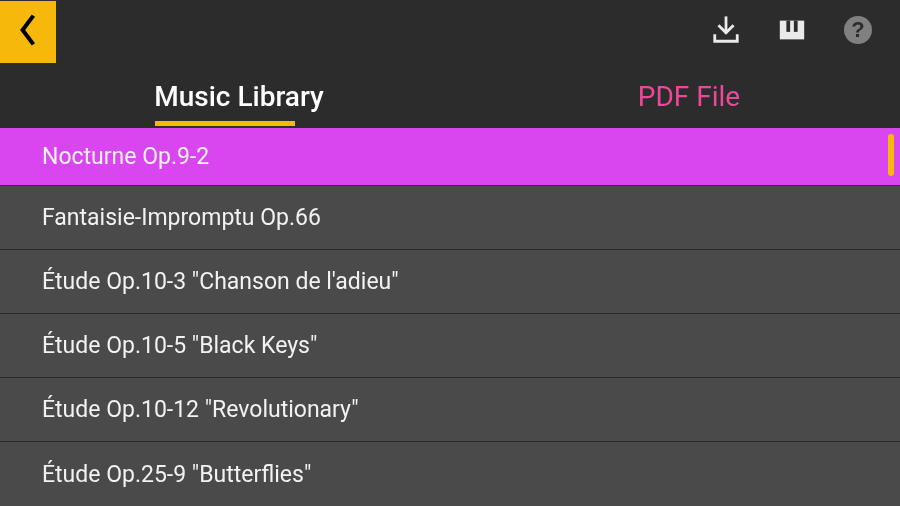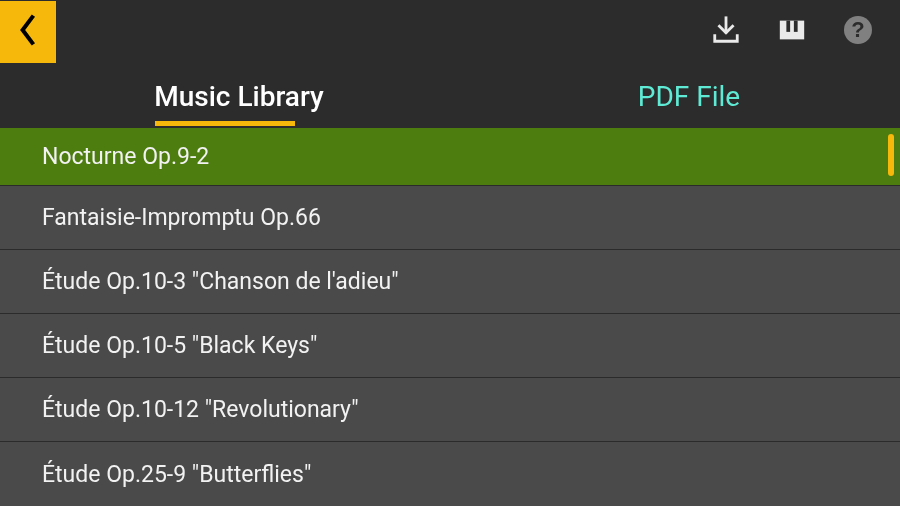--- a/index.html
+++ b/index.html
@@ -61,21 +61,21 @@
       display: flex;
       align-items: center;
       justify-content: center;
       font-size: 28px;
       font-weight: 500;
       color: #fff;
       cursor: pointer;
       position: relative;
       padding-left: 28px;
     }
-    .tab.inactive { color: #5eead4; font-weight: 400;}
+    .tab.inactive { color: #ec4899; font-weight: 400;}
     .tab-underline {
       position: absolute;
       bottom: 2px;
       left: 50%;
       transform: translateX(-50%);
       width: 140px;
       height: 5px;
       background: #f6b80b;
     }
     .list-container {
@@ -90,21 +90,21 @@
       height: 64px;
       display: flex;
       align-items: center;
       padding: 0 42px;
       font-size: 23px;
       color: #f2f2f2;
       border-bottom: 1px solid #2b2b2b;
       cursor: pointer;
     }
     .list-item.first {
-      background: #4d7c0f;
+      background: #d946ef;
       height: 58px;
       border-bottom: 1px solid #2b2b2b;
     }
     .list-item.row { background: #4a4a4a; }
     .list-item:last-child { border-bottom: none;}
     .scrollbar {
       position: absolute;
       right: 6px;
       top: 6px;
       width: 6px;

